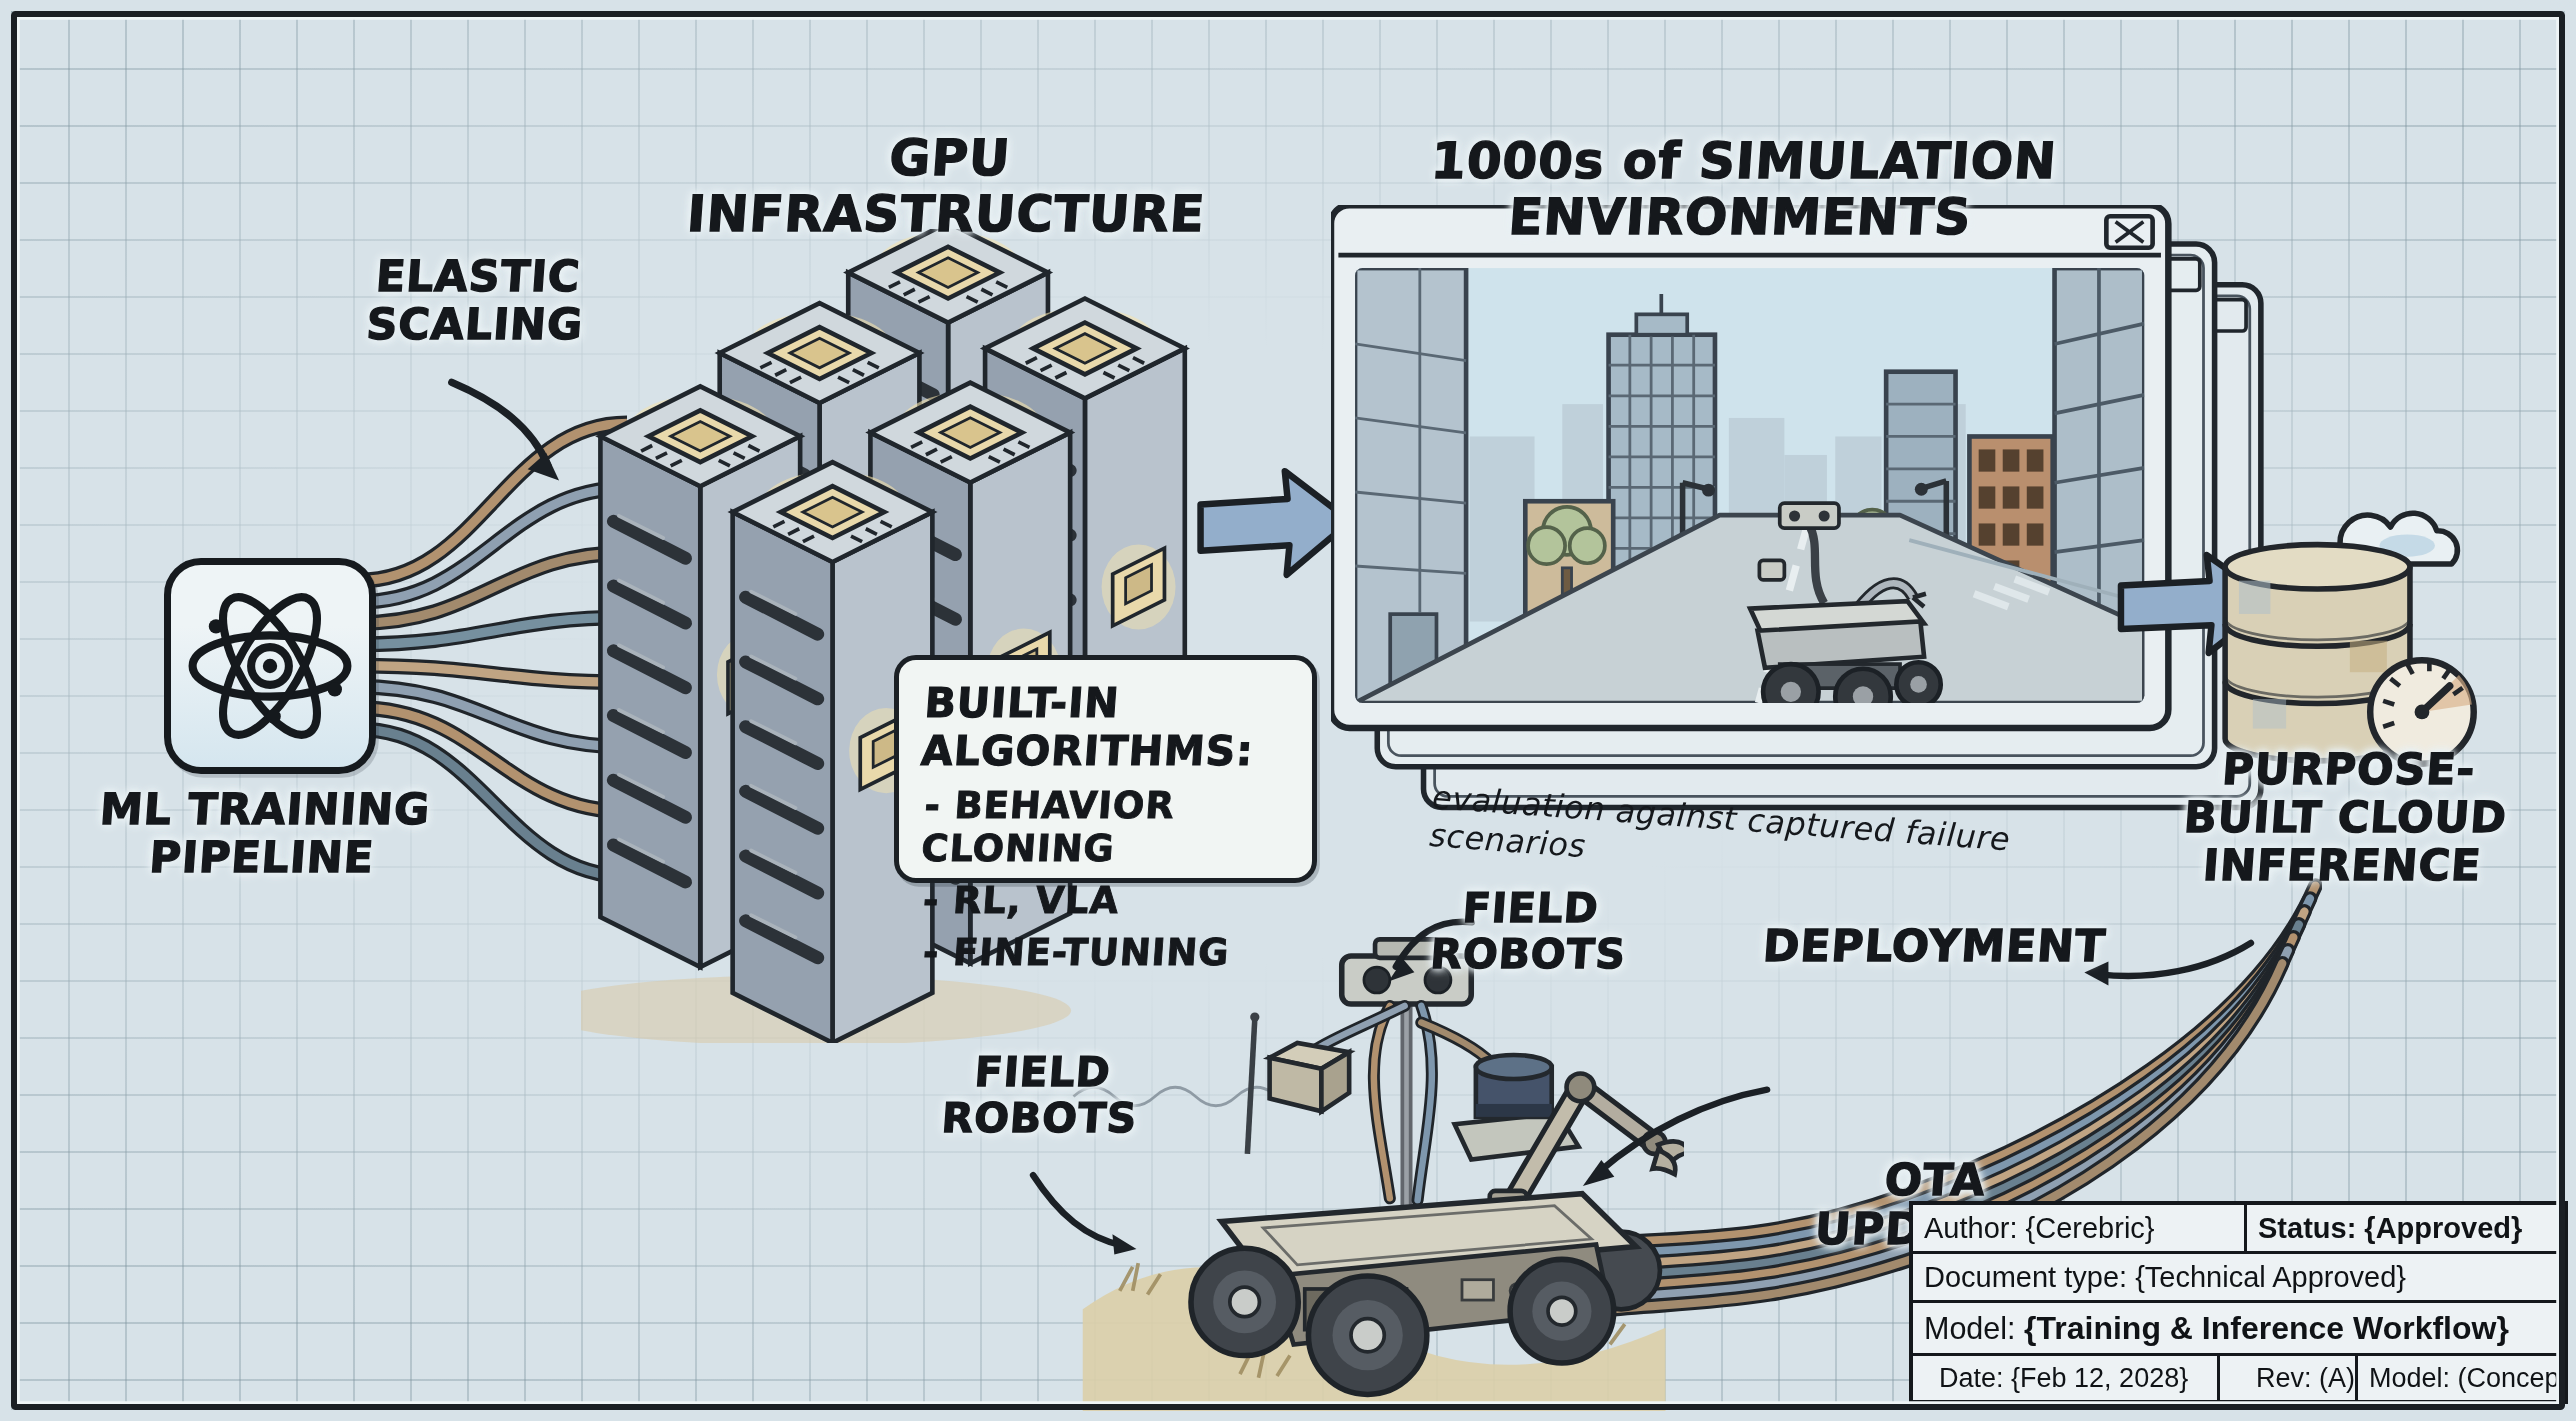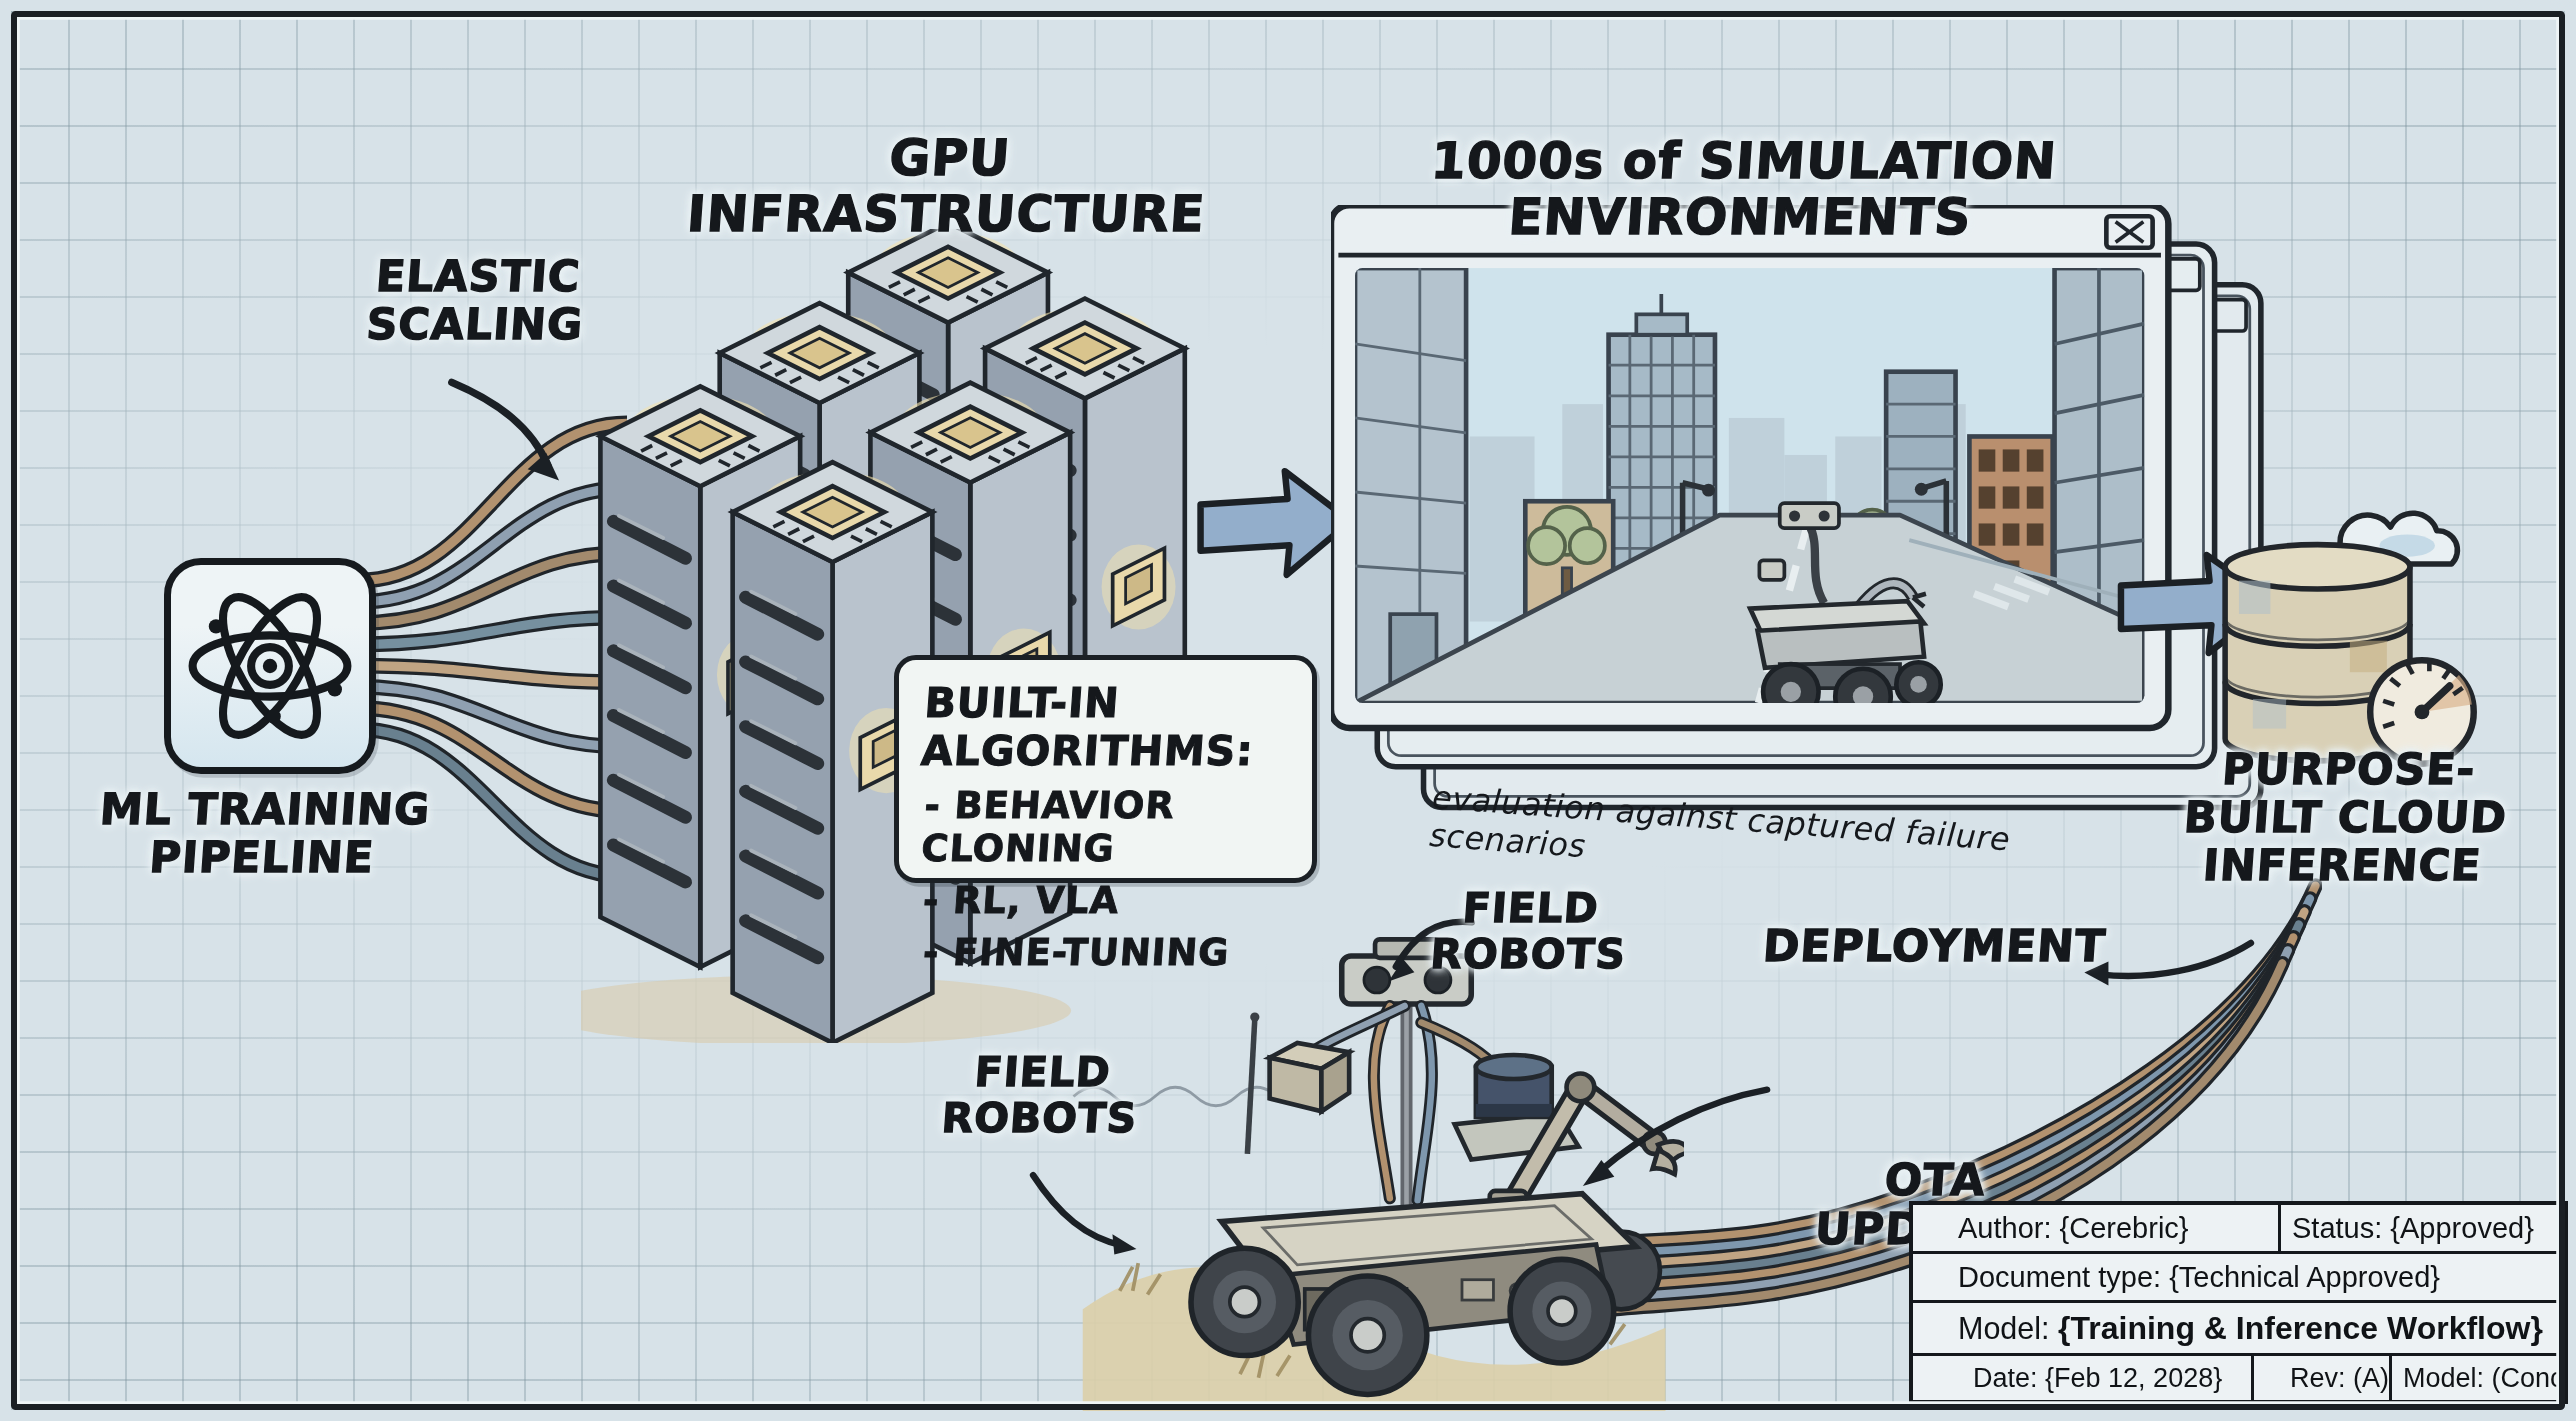--- a/index.html
+++ b/index.html
@@ -18,21 +18,21 @@
       text-shadow:0 0 9.3px #e9f1f4,0 0 13px #e9f1f4,1.9px 1.9px 7.4px #e9f1f4,-1.9px -1.9px 7.4px #e9f1f4;}
   .cap{position:absolute;font-style:italic;color:#15181c;letter-spacing:0.5px;}
   .algbox{position:absolute;background:#f1f5f3;border:5.6px solid #1b2025;border-radius:22px;box-shadow:2.8px 3.7px 0 rgba(40,50,60,.25);
       padding:18.5px 24px;color:#15181c;}
   .algbox .t{font-weight:bold;font-size:41px;-webkit-text-stroke:1.1px #15181c;letter-spacing:0.9px;transform:skewX(-4deg);}
   .algbox .i{font-weight:bold;font-size:37px;-webkit-text-stroke:0.9px #15181c;letter-spacing:0.9px;margin-top:9.3px;transform:skewX(-4deg);}
   .mlbox{position:absolute;border:7.4px solid #161a1e;border-radius:37px;background:linear-gradient(180deg,#eef4f6 30%,#d5e6ef 100%);
       box-shadow:2.8px 3.7px 0 rgba(40,50,60,.2);}
   
   .tb{position:absolute;background:#edf2f4;border:4.6px solid #14181c;color:#101316;font-family:"Liberation Sans",sans-serif;font-size:29px;}
-  .tb .row{display:flex;border-top:3.7px solid #14181c;padding-left:34px;}
+  .tb .row{display:flex;border-top:3.7px solid #14181c;}
   .tb .row:first-child{border-top:none;}
   .tb .cell{padding:6.5px 0 6.5px 11px;border-left:3.7px solid #14181c;white-space:nowrap;overflow:hidden;}
   .tb .cell:first-child{border-left:none;}
   .tb .title-row{font-size:30.5px;}
   .tb .title-row b{font-size:32px;}
   .tb .r4{font-size:27px;}
 </style>
 </head>
 <body>
 
@@ -465,21 +465,21 @@
   <div class="algbox" style="left:894px;top:655px;width:365px;height:181px;">
     <div class="t">BUILT-IN ALGORITHMS:</div>
     <div class="i">- BEHAVIOR CLONING</div>
     <div class="i">- RL, VLA</div>
     <div class="i">- FINE-TUNING</div>
   </div>
 
   <div class="tb" style="left:1909px;top:1201px;width:651px;">
     <div class="row">
       <div class="cell" style="width:320px;">Author: {Cerebric}</div>
-      <div class="cell" style="flex:1;">Status: {Approved}</div>
+      <div class="cell" style="flex:1;font-weight:bold;">Status: {Approved}</div>
     </div>
     <div class="row">
       <div class="cell" style="flex:1;">Document type: {Technical Approved}</div>
     </div>
     <div class="row title-row">
       <div class="cell" style="flex:1;">
         <span>Model:</span>
         <b>{Training &amp; Inference Workflow}</b>
       </div>
     </div>

